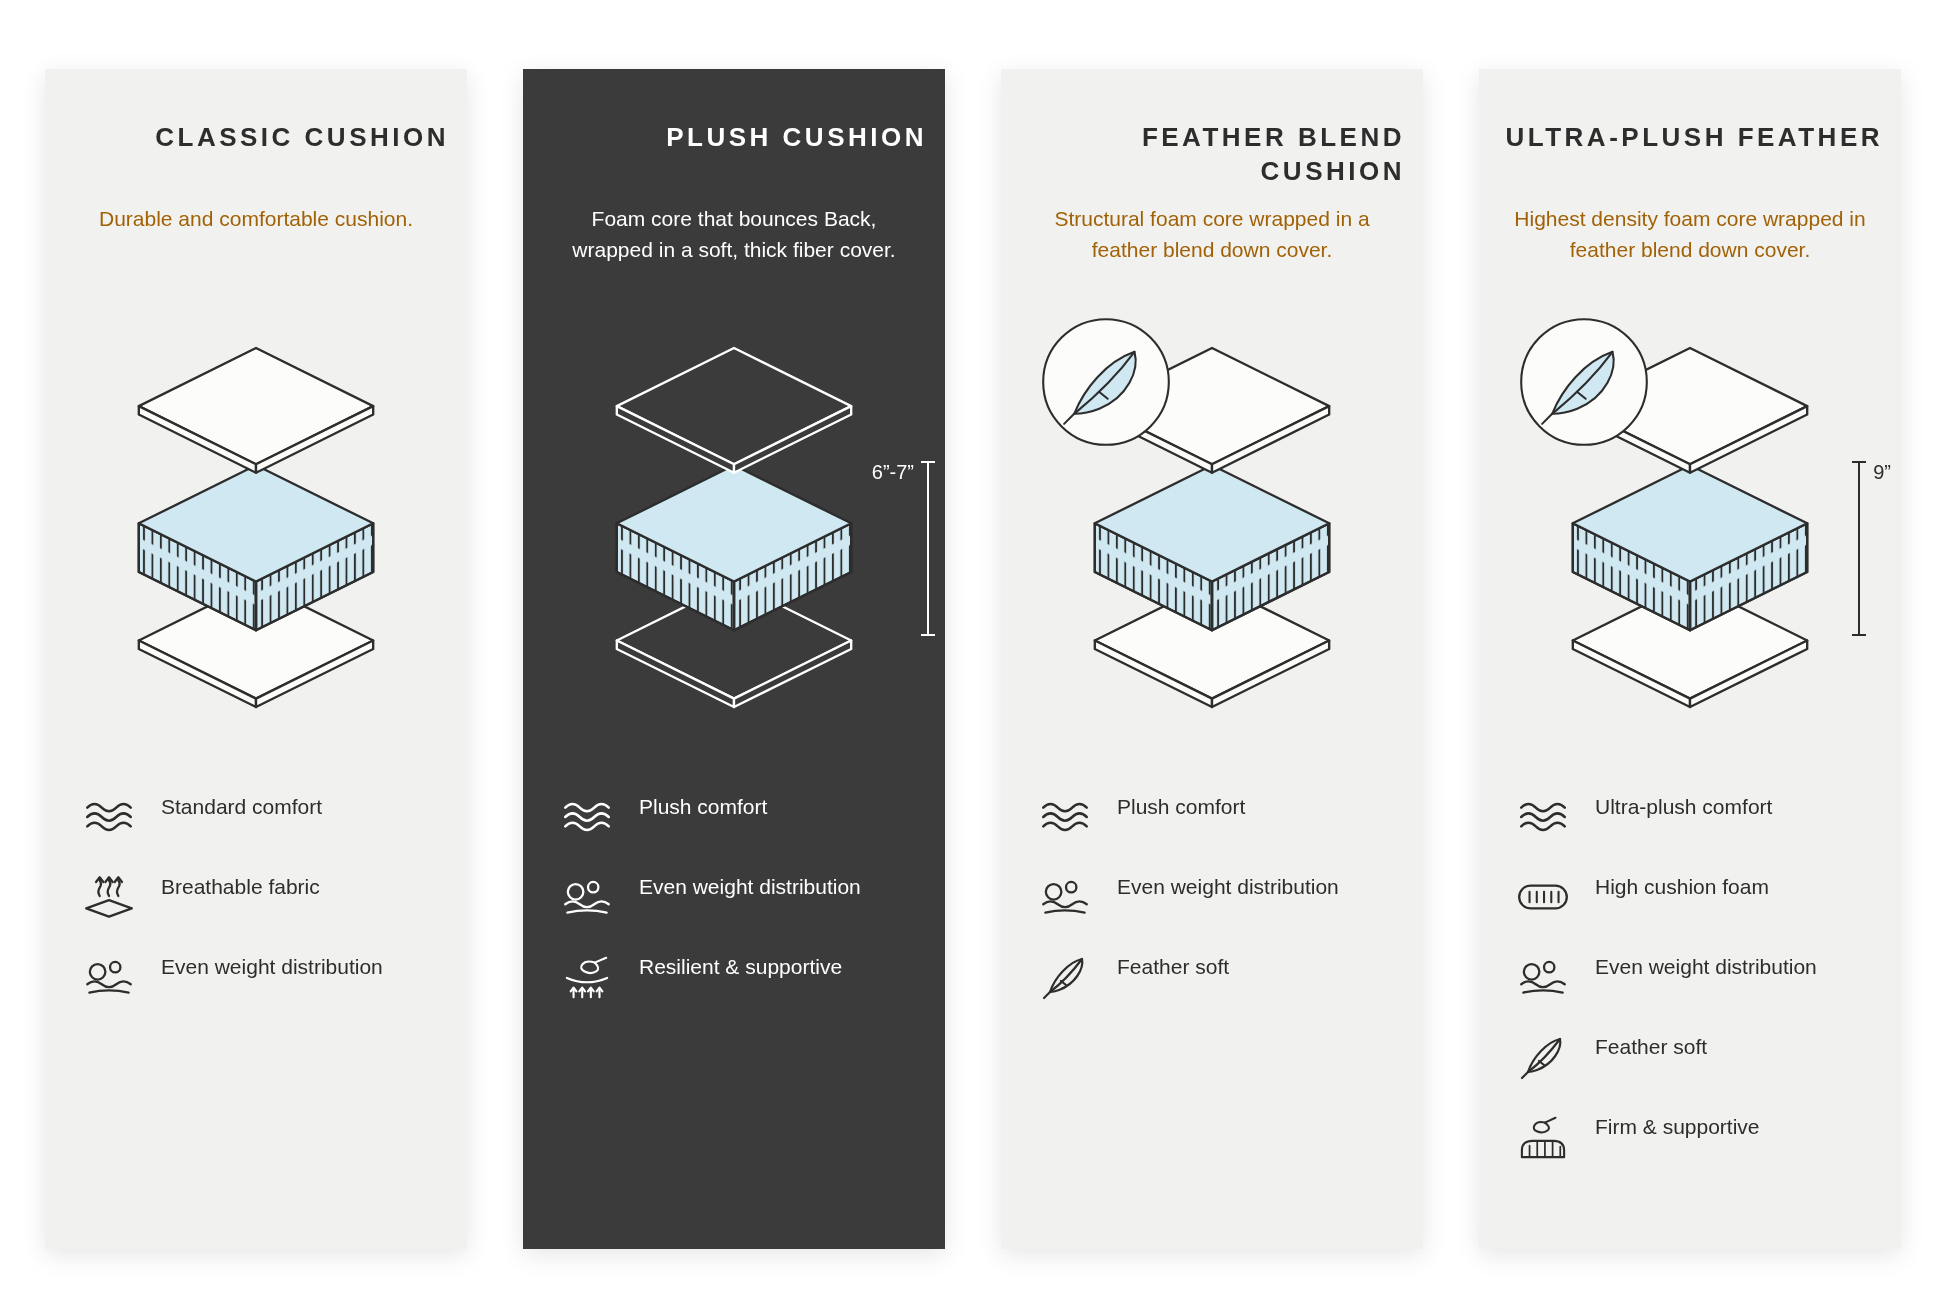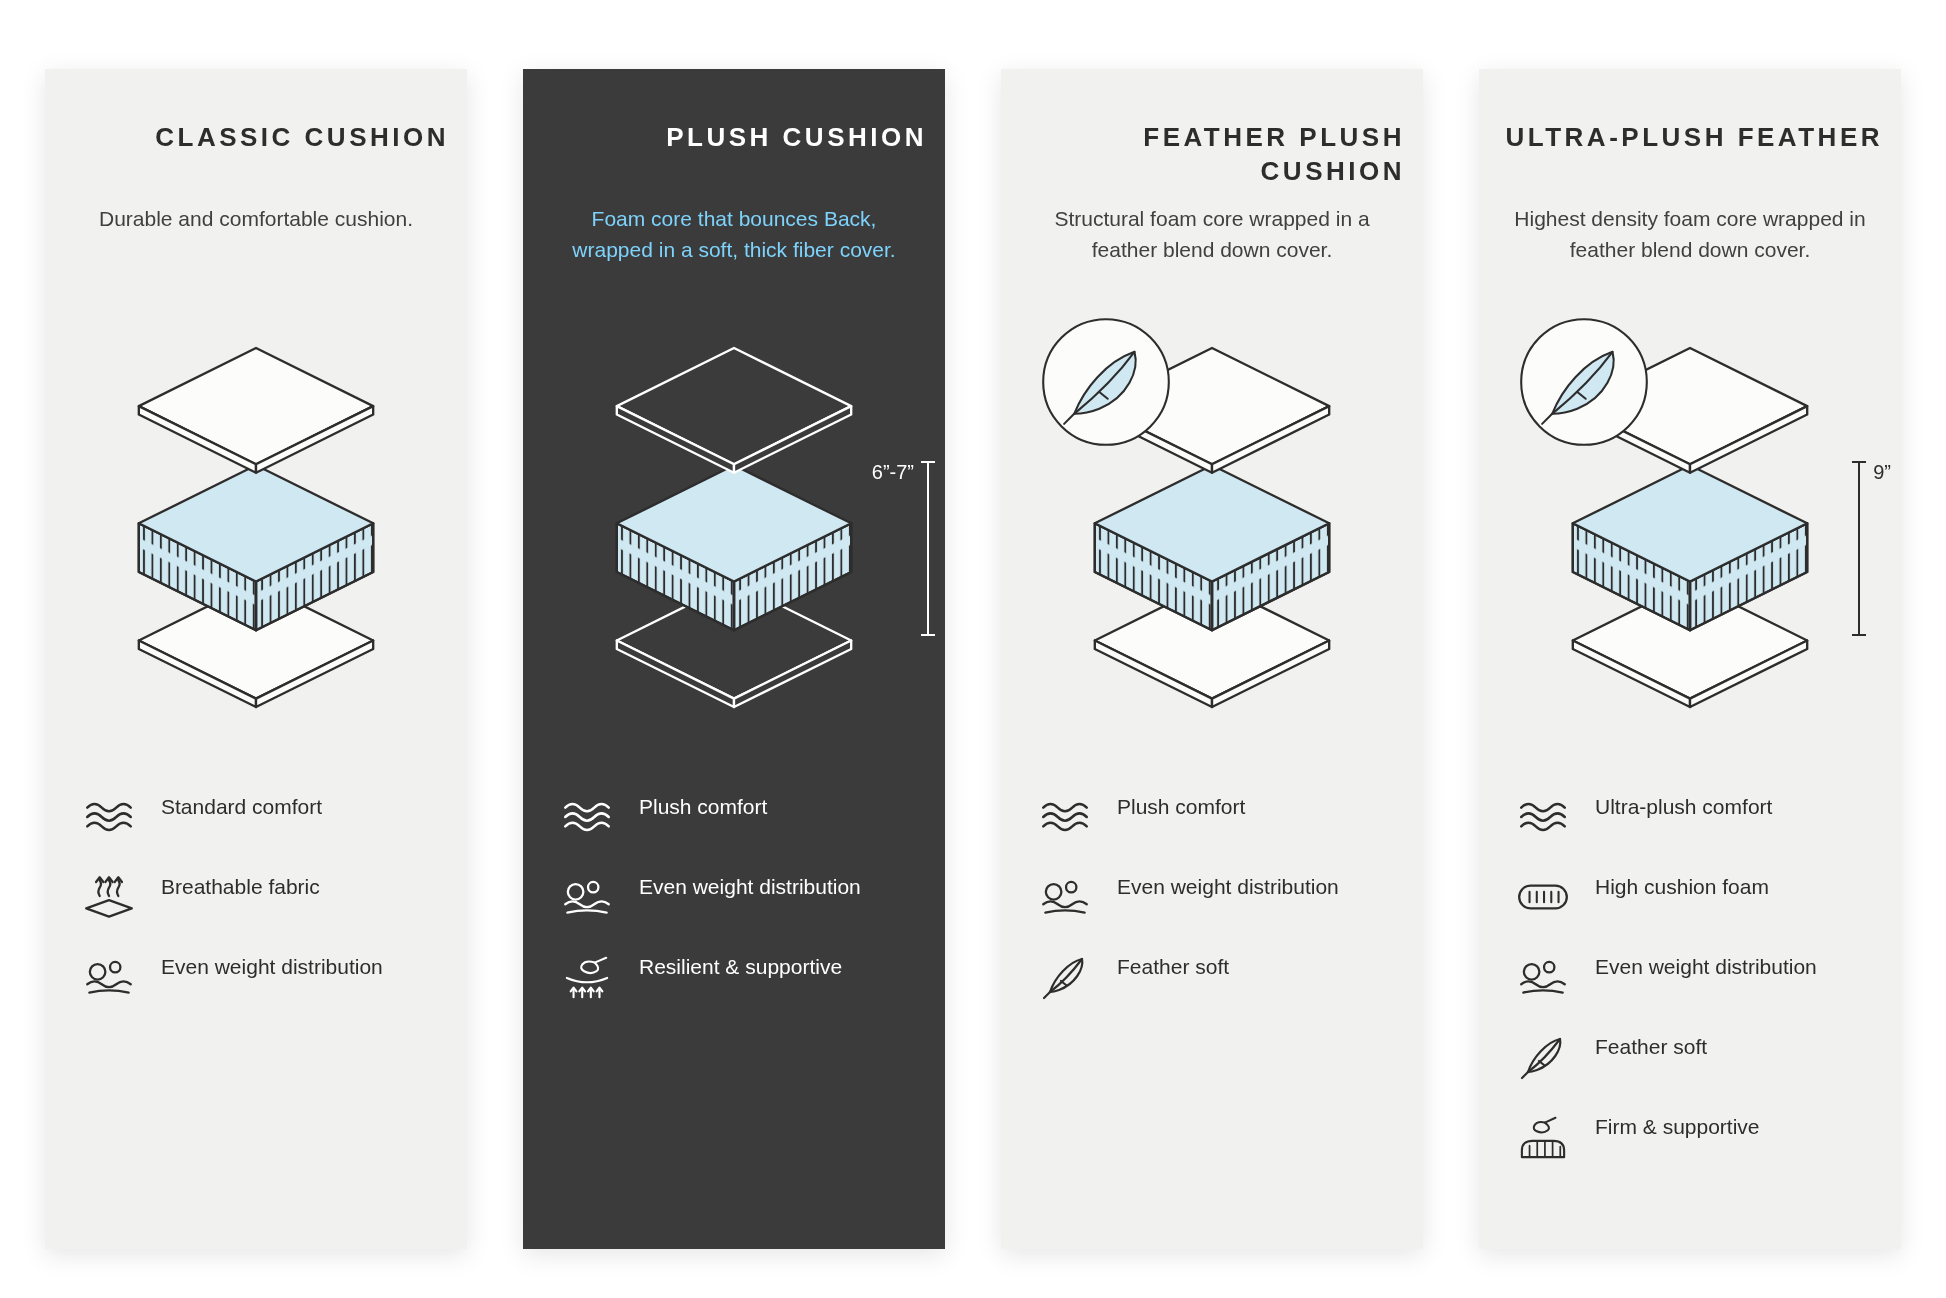--- a/index.html
+++ b/index.html
@@ -21,23 +21,23 @@
     flex:0 0 auto;
   }
   .panel.dark { --panel-bg:#3b3b3b; --sheet-fill:#3b3b3b; color:#ffffff; }
   .title {
     font-size:26px; font-weight:bold; letter-spacing:3.5px;
     text-align:right; line-height:1.3;
     margin:52px 18px 0; min-height:70px;
   }
   .desc {
     font-size:21px; line-height:1.48; text-align:center;
-    margin:12px 34px 0; min-height:104px; color:#404040;
-  }
-  .panel.dark .desc { color:#7dd3fc; }
+    margin:12px 34px 0; min-height:104px; color:#a16207;
+  }
+  .panel.dark .desc { color:#ffffff; }
   .diagram { position:relative; height:412px; margin-top:24px; display:flex; justify-content:center; }
   .stack { width:300px; height:394px; display:block; }
   .badge { position:absolute; width:134px; height:134px; left:38px; top:-16px; }
   .measure {
     position:absolute; right:10px; top:130px;
     display:flex; align-items:flex-start; gap:7px;
     font-size:20px; white-space:nowrap;
   }
   .mline {
     width:14px; height:175px;
@@ -287,21 +287,21 @@
             <svg>
               <use href="#i-resilient"></use>
             </svg>
           </span>
         <span class="flabel">Resilient &amp; supportive</span>
       </li>
     </ul>
   </section>
 
   <section class="panel light">
-    <h2 class="title">FEATHER PLUSH CUSHION</h2>
+    <h2 class="title">FEATHER BLEND CUSHION</h2>
     <p class="desc">Structural foam core wrapped in a feather blend down cover.</p>
     <div class="diagram">
       <svg class="stack">
           <use href="#cushion-stack"></use>
         </svg>
       <svg class="badge">
           <use href="#feather-badge"></use>
         </svg>
     </div>
     <ul class="features">

